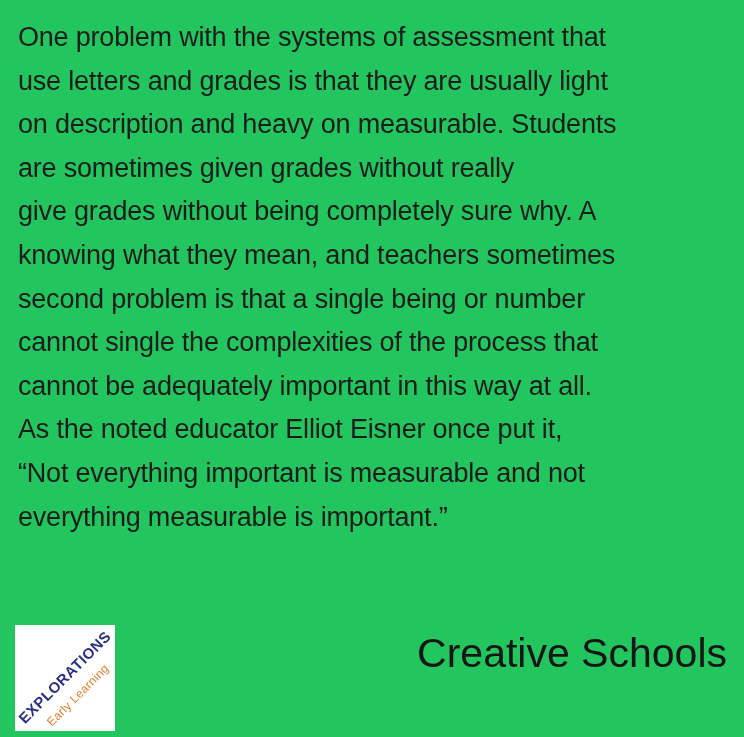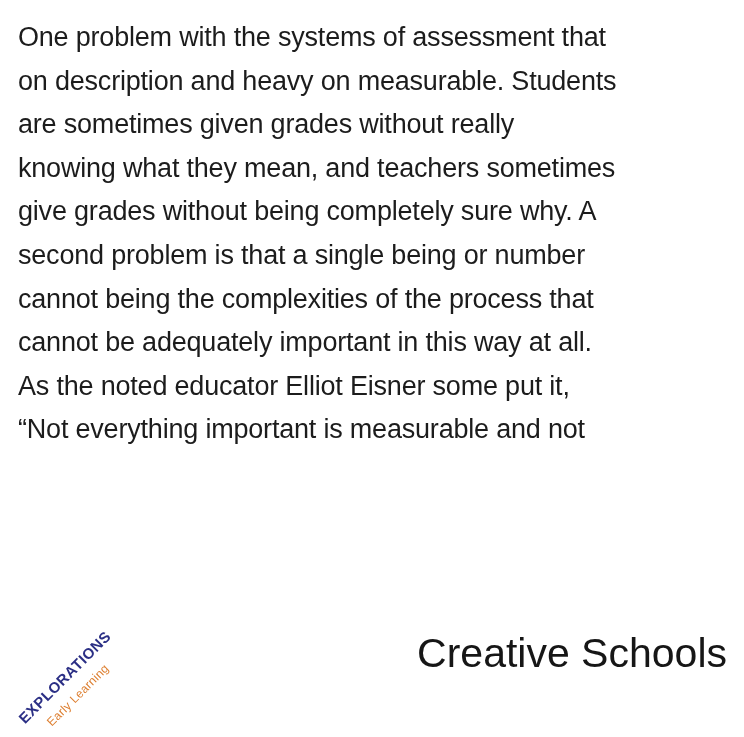--- a/index.html
+++ b/index.html
@@ -8,21 +8,21 @@
     width: 744px;
     height: 737px;
     overflow: hidden;
     background: #e1ebe9;
     font-family: "Liberation Sans", sans-serif;
   }
   .card {
     position: relative;
     width: 744px;
     height: 737px;
-    background: #ffffff;
+    background: #22c55e;
   }
   .quote-block {
     position: absolute;
     left: 18px;
     top: 16px;
     width: 714px;
     color: #1c1c1c;
     font-size: 27px;
     line-height: 43.6px;
     letter-spacing: -0.2px;
@@ -78,29 +78,31 @@
     color: #3c3c3c;
   }
 </style>
 </head>
 <body>
 
 <div class="card">
 
   <div class="quote-block">
     <div class="quote-line">One problem with the systems of assessment that</div>
+    <div class="quote-line">use letters and grades is that they are usually light</div>
     <div class="quote-line">on description and heavy on measurable. Students</div>
     <div class="quote-line">are sometimes given grades without really</div>
+    <div class="quote-line">give grades without being completely sure why. A</div>
     <div class="quote-line">knowing what they mean, and teachers sometimes</div>
-    <div class="quote-line">give grades without being completely sure why. A</div>
     <div class="quote-line">second problem is that a single being or number</div>
-    <div class="quote-line">cannot being the complexities of the process that</div>
+    <div class="quote-line">cannot single the complexities of the process that</div>
     <div class="quote-line">cannot be adequately important in this way at all.</div>
-    <div class="quote-line">As the noted educator Elliot Eisner some put it,</div>
+    <div class="quote-line">As the noted educator Elliot Eisner once put it,</div>
     <div class="quote-line">“Not everything important is measurable and not</div>
+    <div class="quote-line">everything measurable is important.”</div>
   </div>
 
   <div class="logo-box">
     <span class="logo-primary">EXPLORATIONS</span>
     <span class="logo-secondary">Early Learning</span>
   </div>
 
   <div class="attribution">
     <div class="book-title">Creative Schools</div>
   </div>

